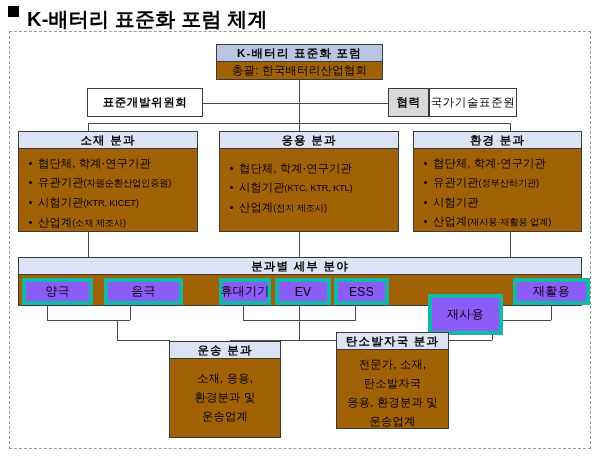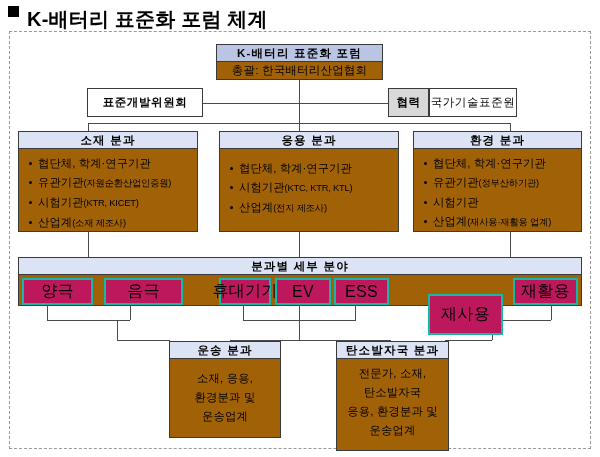--- a/index.html
+++ b/index.html
@@ -71,23 +71,23 @@
     font-size:11.3px;line-height:19px;white-space:nowrap;
     position:relative;padding-left:11px;letter-spacing:.1px;
   }
   .blist li:before{
     content:"";position:absolute;left:2px;top:8px;
     width:3px;height:3px;border-radius:50%;background:#000;
   }
   .blist .sm{font-size:9.3px;letter-spacing:-.2px;}
   .chip{
     position:absolute;box-sizing:border-box;
-    border:2px solid #14b8a6;background:#be185d;
+    border:4px solid #14b8a6;background:#8b5cf6;
     display:flex;align-items:center;justify-content:center;
-    font-size:16px;letter-spacing:.3px;white-space:nowrap;
+    font-size:12px;letter-spacing:.3px;white-space:nowrap;
   }
 
   
   .body-lines{
     padding:5px 4px 5px;
   }
   .body-lines div{
     font-size:11.3px;line-height:19px;white-space:nowrap;letter-spacing:.2px;
   }
 
@@ -185,32 +185,32 @@
 
   <div class="node" style="left:18px;top:257px;width:564px;height:49px;">
     <div class="hdr light">분과별 세부 분야</div>
   </div>
   <div class="chip" style="left:22px;top:278px;width:71px;height:27px;">양극</div>
   <div class="chip" style="left:104px;top:278px;width:79px;height:27px;">음극</div>
   <div class="chip" style="left:219px;top:278px;width:52px;height:27px;">휴대기기</div>
   <div class="chip" style="left:275px;top:278px;width:56px;height:27px;">EV</div>
   <div class="chip" style="left:334px;top:278px;width:55px;height:27px;">ESS</div>
   <div class="chip" style="left:428px;top:294px;width:75px;height:41px;">재사용</div>
-  <div class="chip" style="left:513px;top:278px;width:65px;height:27px;">재활용</div>
+  <div class="chip" style="left:513px;top:278px;width:77px;height:27px;">재활용</div>
 
   <div class="node" style="left:169px;top:341px;width:112px;height:97px;">
     <div class="hdr light">운송 분과</div>
     <div class="body-lines" style="padding-top:10px;">
       <div>소재, 응용,</div>
       <div>환경분과 및</div>
       <div>운송업계</div>
     </div>
   </div>
 
-  <div class="node" style="left:336px;top:341px;width:113px;height:110px;">
+  <div class="node" style="left:336px;top:332px;width:113px;height:97px;">
     <div class="hdr light">탄소발자국 분과</div>
     <div class="body-lines">
       <div>전문가, 소재,</div>
       <div>탄소발자국</div>
       <div>응용, 환경분과 및</div>
       <div>운송업계</div>
     </div>
   </div>
 
 </div>

